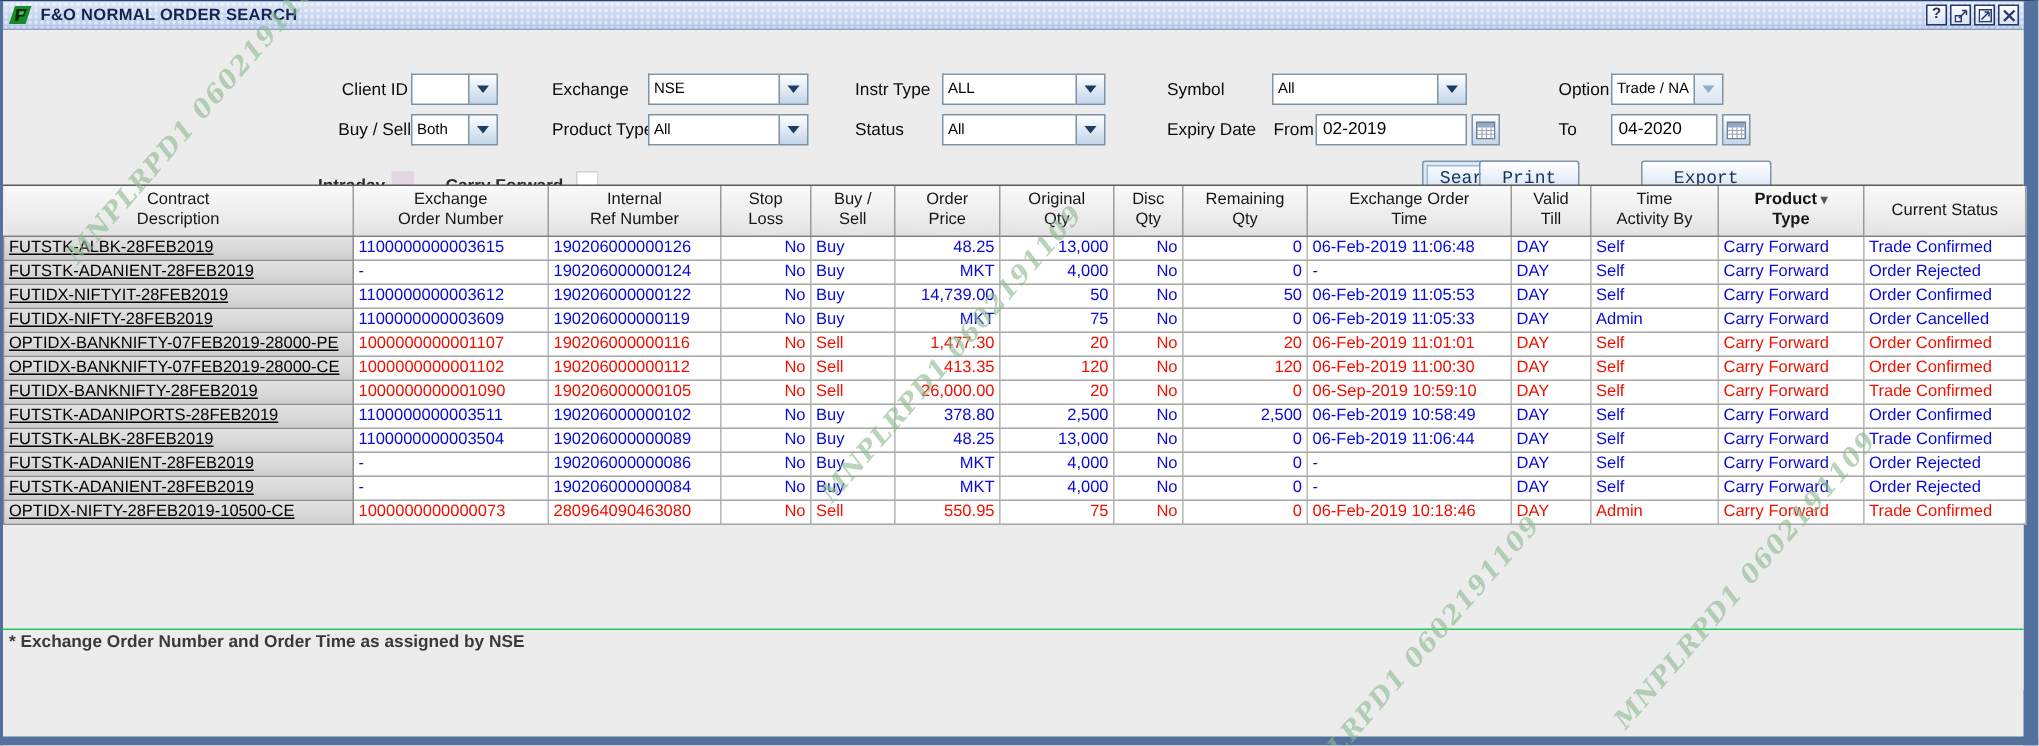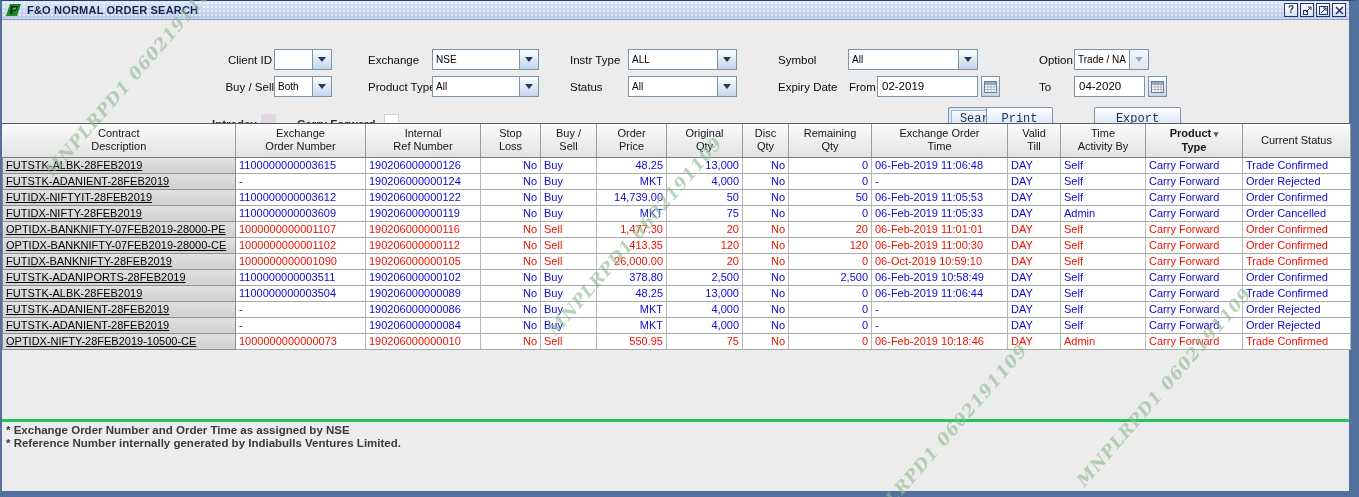--- a/index.html
+++ b/index.html
@@ -99,21 +99,21 @@
   tr.buy td { color:var(--buy-text,#0000d0); }
   tr.sell td { color:var(--sell-text,#ee1100); }
   td.c0 {
     background:linear-gradient(#e3e3e3,#cfcfcf); color:#000 !important;
     border:1px solid #8d8d8d; border-top-color:#f4f4f4;text-decoration:underline;
   }
   td.c3, td.c5, td.c6, td.c7, td.c8 { text-align:right; }
 
   
   .spacer { height:69px; background:#ececec; }
-  .footnotes { height:41px; background:#ececec; border-top:3px solid #22c55e; padding:2px 0 0 4px; }
+  .footnotes { height:41px; background:#ececec; border-top:1px solid #22c55e; padding:2px 0 0 4px; }
   .footnotes div { font-size:11.5px; font-weight:bold; color:#3a3a3a; line-height:13px; white-space:nowrap; }
 
   
   .wm {
     position:absolute; z-index:60; pointer-events:none; white-space:nowrap;
     font-family:"DejaVu Serif", serif; font-style:italic; font-weight:bold;
     font-size:17px; letter-spacing:1px; color:rgba(141,186,144,.62);
     transform:translate(-50%,-50%) rotate(-49deg);
   }
   .wm1{ left:130px; top:76px; }
@@ -429,21 +429,21 @@
           <tr class="sell">
             <td class="c0">FUTIDX-BANKNIFTY-28FEB2019</td>
             <td class="c1">1000000000001090</td>
             <td class="c2">190206000000105</td>
             <td class="c3">No</td>
             <td class="c4">Sell</td>
             <td class="c5">26,000.00</td>
             <td class="c6">20</td>
             <td class="c7">No</td>
             <td class="c8">0</td>
-            <td class="c9">06-Oct-2019 10:59:10</td>
+            <td class="c9">06-Sep-2019 10:59:10</td>
             <td class="c10">DAY</td>
             <td class="c11">Self</td>
             <td class="c12">Carry Forward</td>
             <td class="c13">Trade Confirmed</td>
           </tr>
           <tr class="buy">
             <td class="c0">FUTSTK-ADANIPORTS-28FEB2019</td>
             <td class="c1">1100000000003511</td>
             <td class="c2">190206000000102</td>
             <td class="c3">No</td>
@@ -502,42 +502,41 @@
             <td class="c8">0</td>
             <td class="c9">-</td>
             <td class="c10">DAY</td>
             <td class="c11">Self</td>
             <td class="c12">Carry Forward</td>
             <td class="c13">Order Rejected</td>
           </tr>
           <tr class="sell">
             <td class="c0">OPTIDX-NIFTY-28FEB2019-10500-CE</td>
             <td class="c1">1000000000000073</td>
-            <td class="c2">190206000000010</td>
+            <td class="c2">280964090463080</td>
             <td class="c3">No</td>
             <td class="c4">Sell</td>
             <td class="c5">550.95</td>
             <td class="c6">75</td>
             <td class="c7">No</td>
             <td class="c8">0</td>
             <td class="c9">06-Feb-2019 10:18:46</td>
             <td class="c10">DAY</td>
             <td class="c11">Admin</td>
             <td class="c12">Carry Forward</td>
             <td class="c13">Trade Confirmed</td>
           </tr>
         </tbody>
     </table>
   </div>
 
   <div class="spacer"></div>
 
   <div class="footnotes">
     <div>* Exchange Order Number and Order Time as assigned by NSE</div>
-    <div>* Reference Number internally generated by Indiabulls Ventures Limited.</div>
   </div>
 
   <span class="wm wm1">MNPLRPD1 0602191109</span>
   <span class="wm wm2">MNPLRPD1 0602191109</span>
   <span class="wm wm3">MNPLRPD1 0602191109</span>
   <span class="wm wm4">MNPLRPD1 0602191109</span>
 
 </div>
 
 </body></html>

